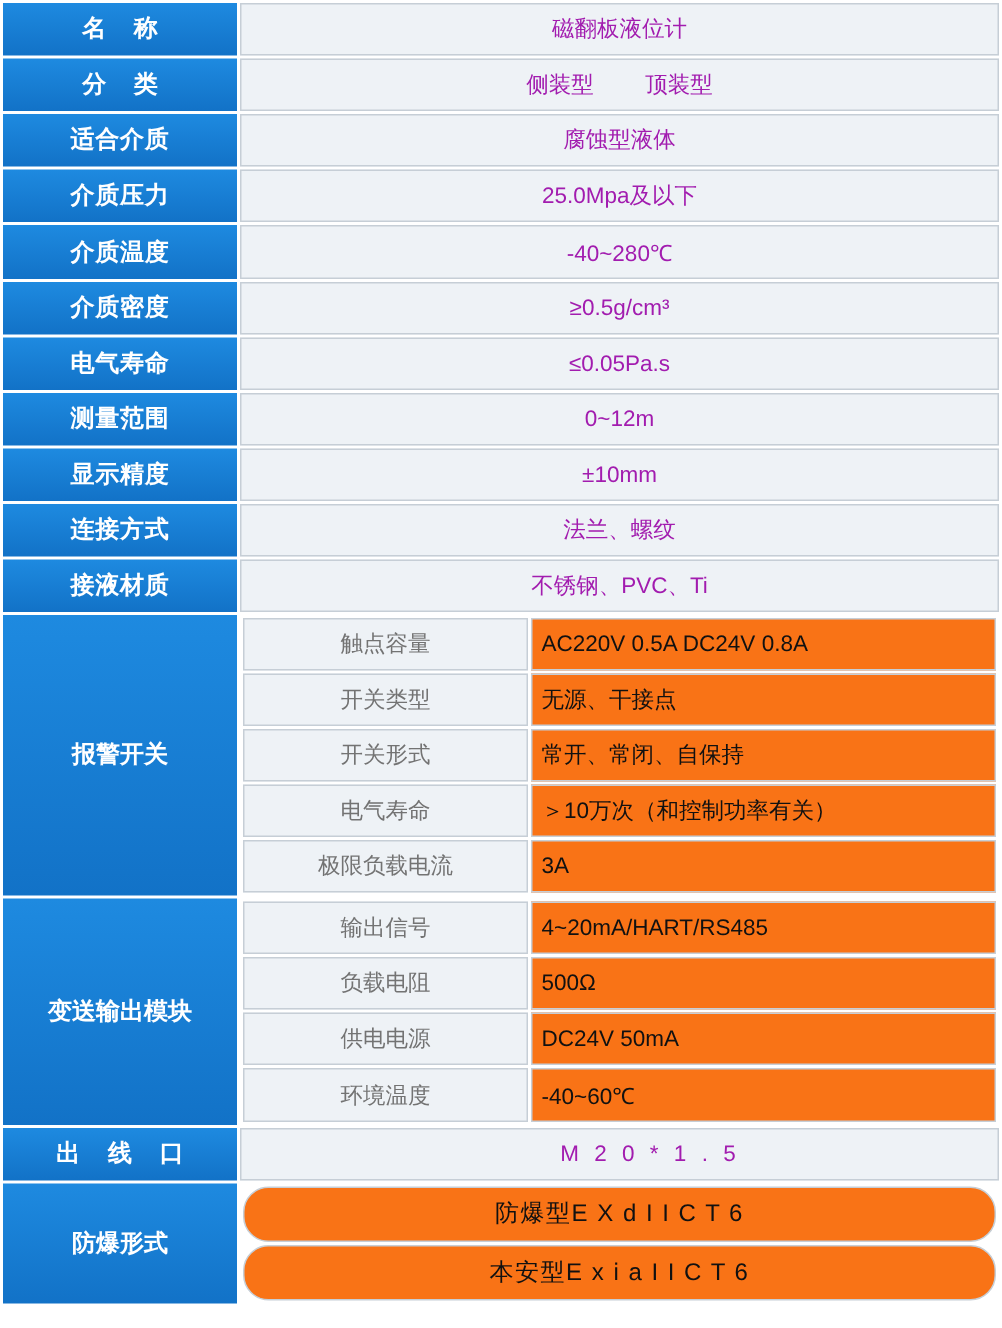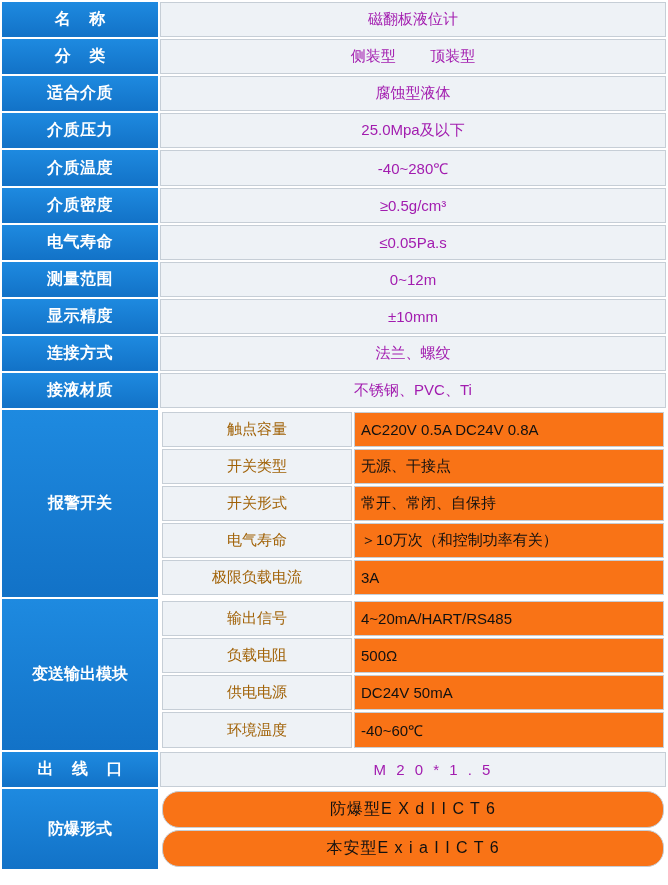--- a/index.html
+++ b/index.html
@@ -54,21 +54,21 @@
     width: 100%;
     border-collapse: separate;
     border-spacing: 2px;
     table-layout: fixed;
   }
   .sub-label {
     width: 180px;
     background: #eef2f6;
     border: 1px solid #c6ced6;
     font-size: 15px;
-    color: #a16207;
+    color: #737373;
     text-align: center;
     vertical-align: middle;
     padding: 7px 4px;
   }
   .sub-value {
     background: #f97316;
     border: 1px solid #c6ced6;
     font-size: 15px;
     color: #111;
     text-align: left;

